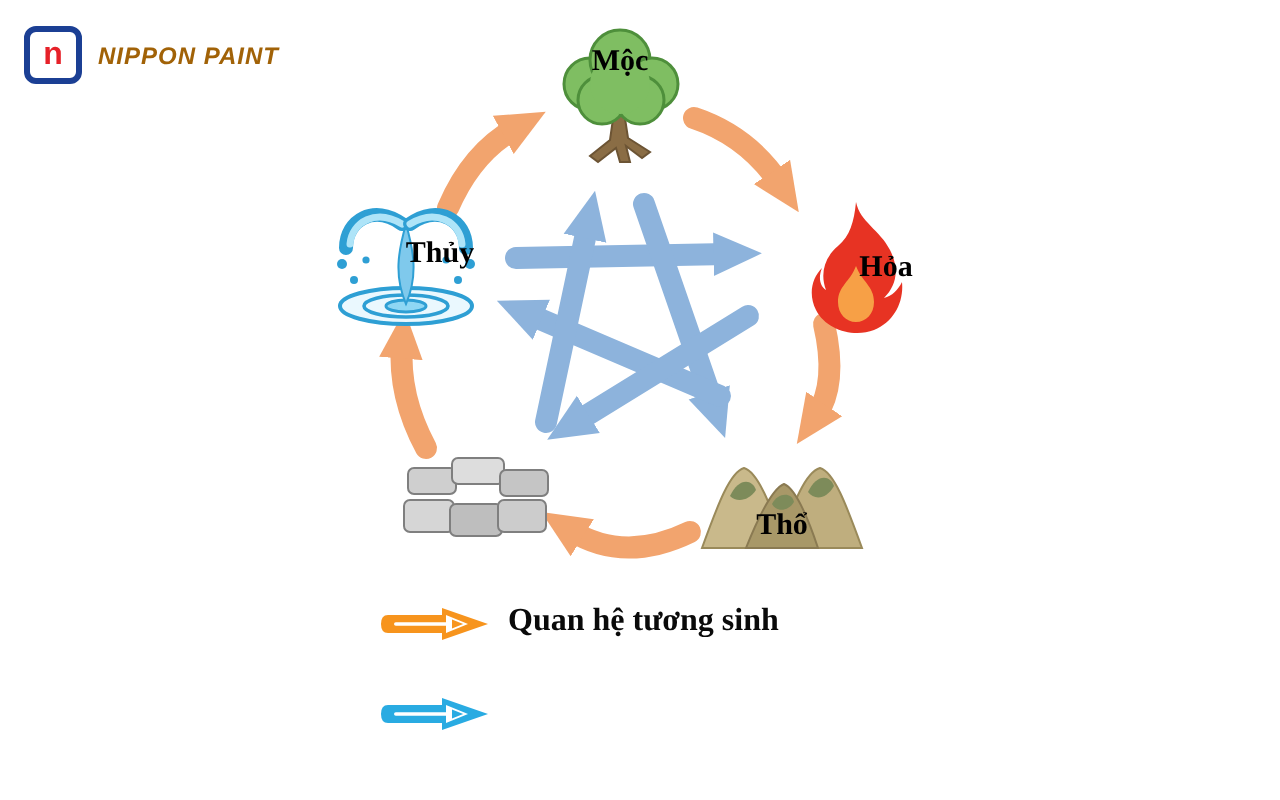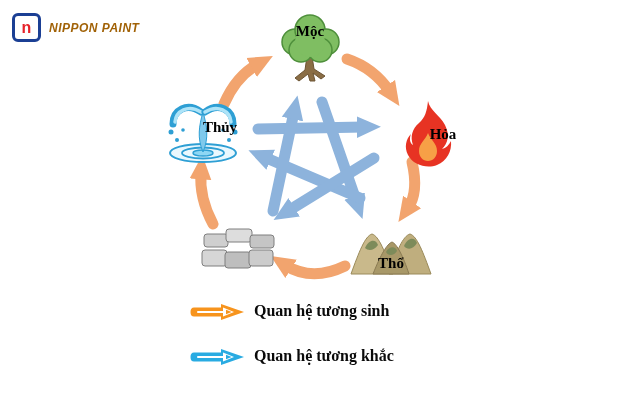--- a/index.html
+++ b/index.html
@@ -144,16 +144,15 @@
     <span class="legend-text">Quan hệ tương sinh</span>
   </div>
 
   <div class="legend-row" style="top:347px">
     <svg width="58" height="20" viewBox="0 0 58 20">
       <path d="M6 5.5 H33 V2 L56 10 L33 18 V14.5 H6 Q2.5 14.5 2.5 10 Q2.5 5.5 6 5.5 Z" fill="#29ABE2"></path>
       <rect x="9" y="9.1" width="28" height="1.8" rx="0.9" fill="#ffffff"></rect>
       <polygon points="35,5.5 46,10 35,14.5" fill="#ffffff"></polygon>
       <polygon points="38,7.7 43.6,10 38,12.3" fill="#29ABE2"></polygon>
     </svg>
-    <span class="legend-text">Quan hệ tương khắc</span>
   </div>
 
 </div>
 
 </body></html>

